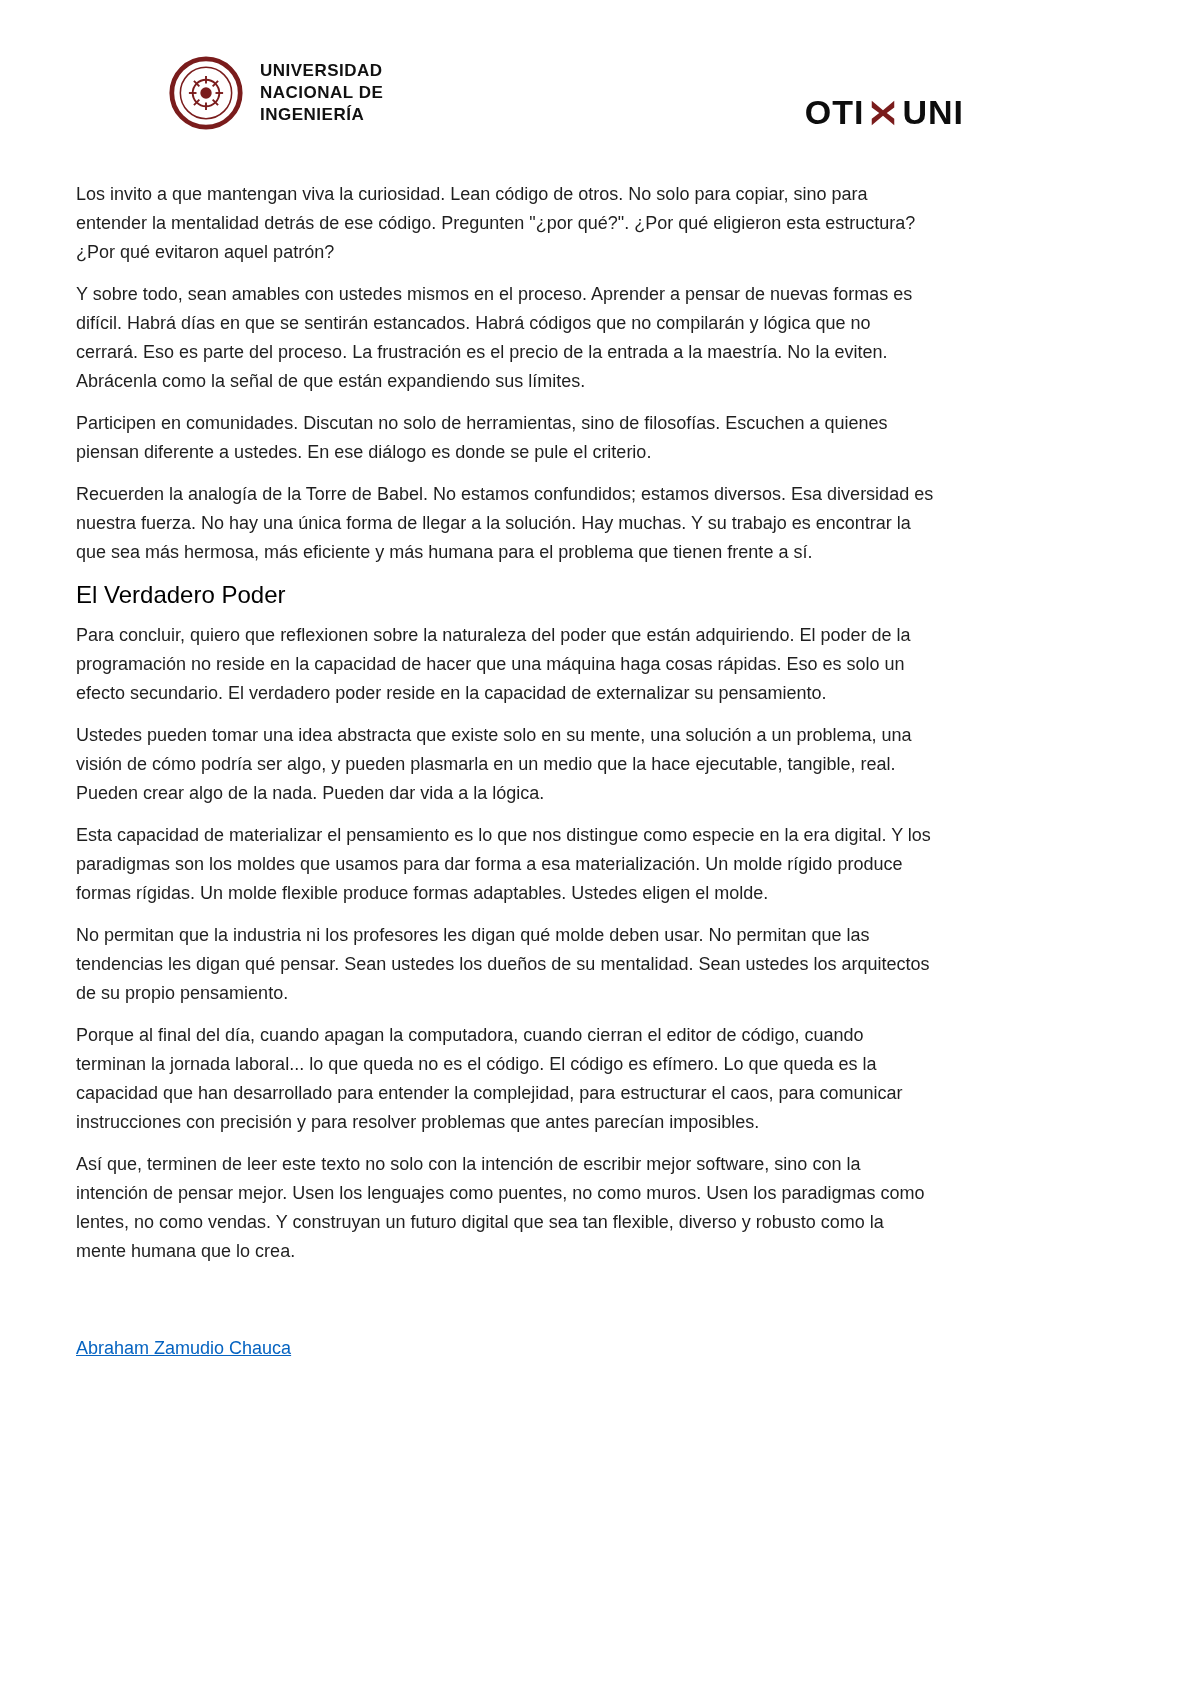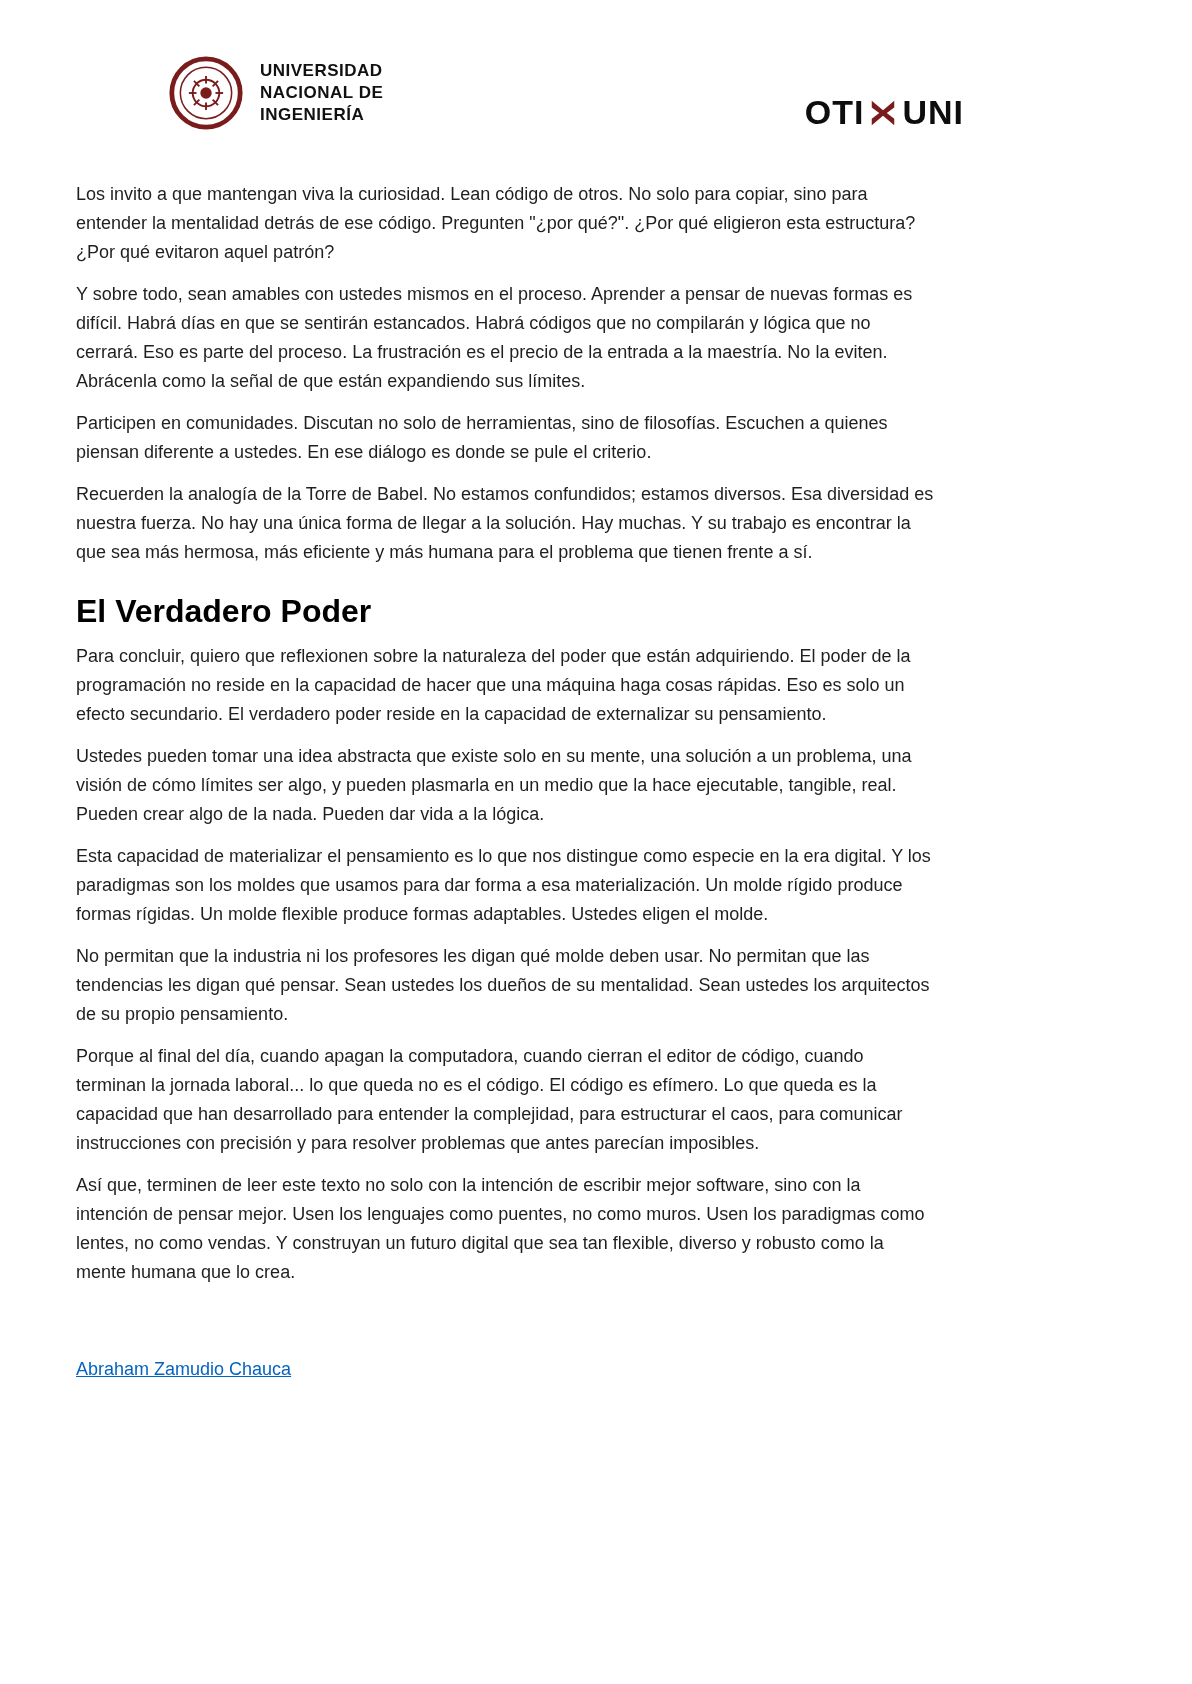--- a/index.html
+++ b/index.html
@@ -61,24 +61,24 @@
     padding: 48px 247px 0 68px;
   }
   .para {
     font-size: 18px;
     line-height: 29px;
     margin-bottom: 13px;
     color: #1f1f1f;
     text-align: left;
   }
   .section-heading {
-    font-size: 32px;
-    font-weight: bold;
+    font-size: 24px;
+    font-weight: normal;
     color: #000000;
-    margin-top: 26px;
+    margin-top: 14px;
     margin-bottom: 12px;
   }
   .footer-link-wrap {
     margin-top: 72px;
     margin-bottom: 60px;
   }
   .footer-link {
     font-size: 18px;
     color: #0563c1;
     text-decoration: underline;
@@ -129,21 +129,21 @@
   <div class="content">
 
     <p class="para">Los invito a que mantengan viva la curiosidad. Lean código de otros. No solo para copiar, sino para entender la mentalidad detrás de ese código. Pregunten "¿por qué?". ¿Por qué eligieron esta estructura? ¿Por qué evitaron aquel patrón?</p>
     <p class="para">Y sobre todo, sean amables con ustedes mismos en el proceso. Aprender a pensar de nuevas formas es difícil. Habrá días en que se sentirán estancados. Habrá códigos que no compilarán y lógica que no cerrará. Eso es parte del proceso. La frustración es el precio de la entrada a la maestría. No la eviten. Abrácenla como la señal de que están expandiendo sus límites.</p>
     <p class="para">Participen en comunidades. Discutan no solo de herramientas, sino de filosofías. Escuchen a quienes piensan diferente a ustedes. En ese diálogo es donde se pule el criterio.</p>
     <p class="para">Recuerden la analogía de la Torre de Babel. No estamos confundidos; estamos diversos. Esa diversidad es nuestra fuerza. No hay una única forma de llegar a la solución. Hay muchas. Y su trabajo es encontrar la que sea más hermosa, más eficiente y más humana para el problema que tienen frente a sí.</p>
 
     <h2 class="section-heading">El Verdadero Poder</h2>
 
     <p class="para">Para concluir, quiero que reflexionen sobre la naturaleza del poder que están adquiriendo. El poder de la programación no reside en la capacidad de hacer que una máquina haga cosas rápidas. Eso es solo un efecto secundario. El verdadero poder reside en la capacidad de externalizar su pensamiento.</p>
-    <p class="para">Ustedes pueden tomar una idea abstracta que existe solo en su mente, una solución a un problema, una visión de cómo límites ser algo, y pueden plasmarla en un medio que la hace ejecutable, tangible, real. Pueden crear algo de la nada. Pueden dar vida a la lógica.</p>
+    <p class="para">Ustedes pueden tomar una idea abstracta que existe solo en su mente, una solución a un problema, una visión de cómo podría ser algo, y pueden plasmarla en un medio que la hace ejecutable, tangible, real. Pueden crear algo de la nada. Pueden dar vida a la lógica.</p>
     <p class="para">Esta capacidad de materializar el pensamiento es lo que nos distingue como especie en la era digital. Y los paradigmas son los moldes que usamos para dar forma a esa materialización. Un molde rígido produce formas rígidas. Un molde flexible produce formas adaptables. Ustedes eligen el molde.</p>
     <p class="para">No permitan que la industria ni los profesores les digan qué molde deben usar. No permitan que las tendencias les digan qué pensar. Sean ustedes los dueños de su mentalidad. Sean ustedes los arquitectos de su propio pensamiento.</p>
     <p class="para">Porque al final del día, cuando apagan la computadora, cuando cierran el editor de código, cuando terminan la jornada laboral... lo que queda no es el código. El código es efímero. Lo que queda es la capacidad que han desarrollado para entender la complejidad, para estructurar el caos, para comunicar instrucciones con precisión y para resolver problemas que antes parecían imposibles.</p>
     <p class="para">Así que, terminen de leer este texto no solo con la intención de escribir mejor software, sino con la intención de pensar mejor. Usen los lenguajes como puentes, no como muros. Usen los paradigmas como lentes, no como vendas. Y construyan un futuro digital que sea tan flexible, diverso y robusto como la mente humana que lo crea.</p>
 
     <div class="footer-link-wrap">
       <a class="footer-link">Abraham Zamudio Chauca</a>
     </div>
 
   </div>

